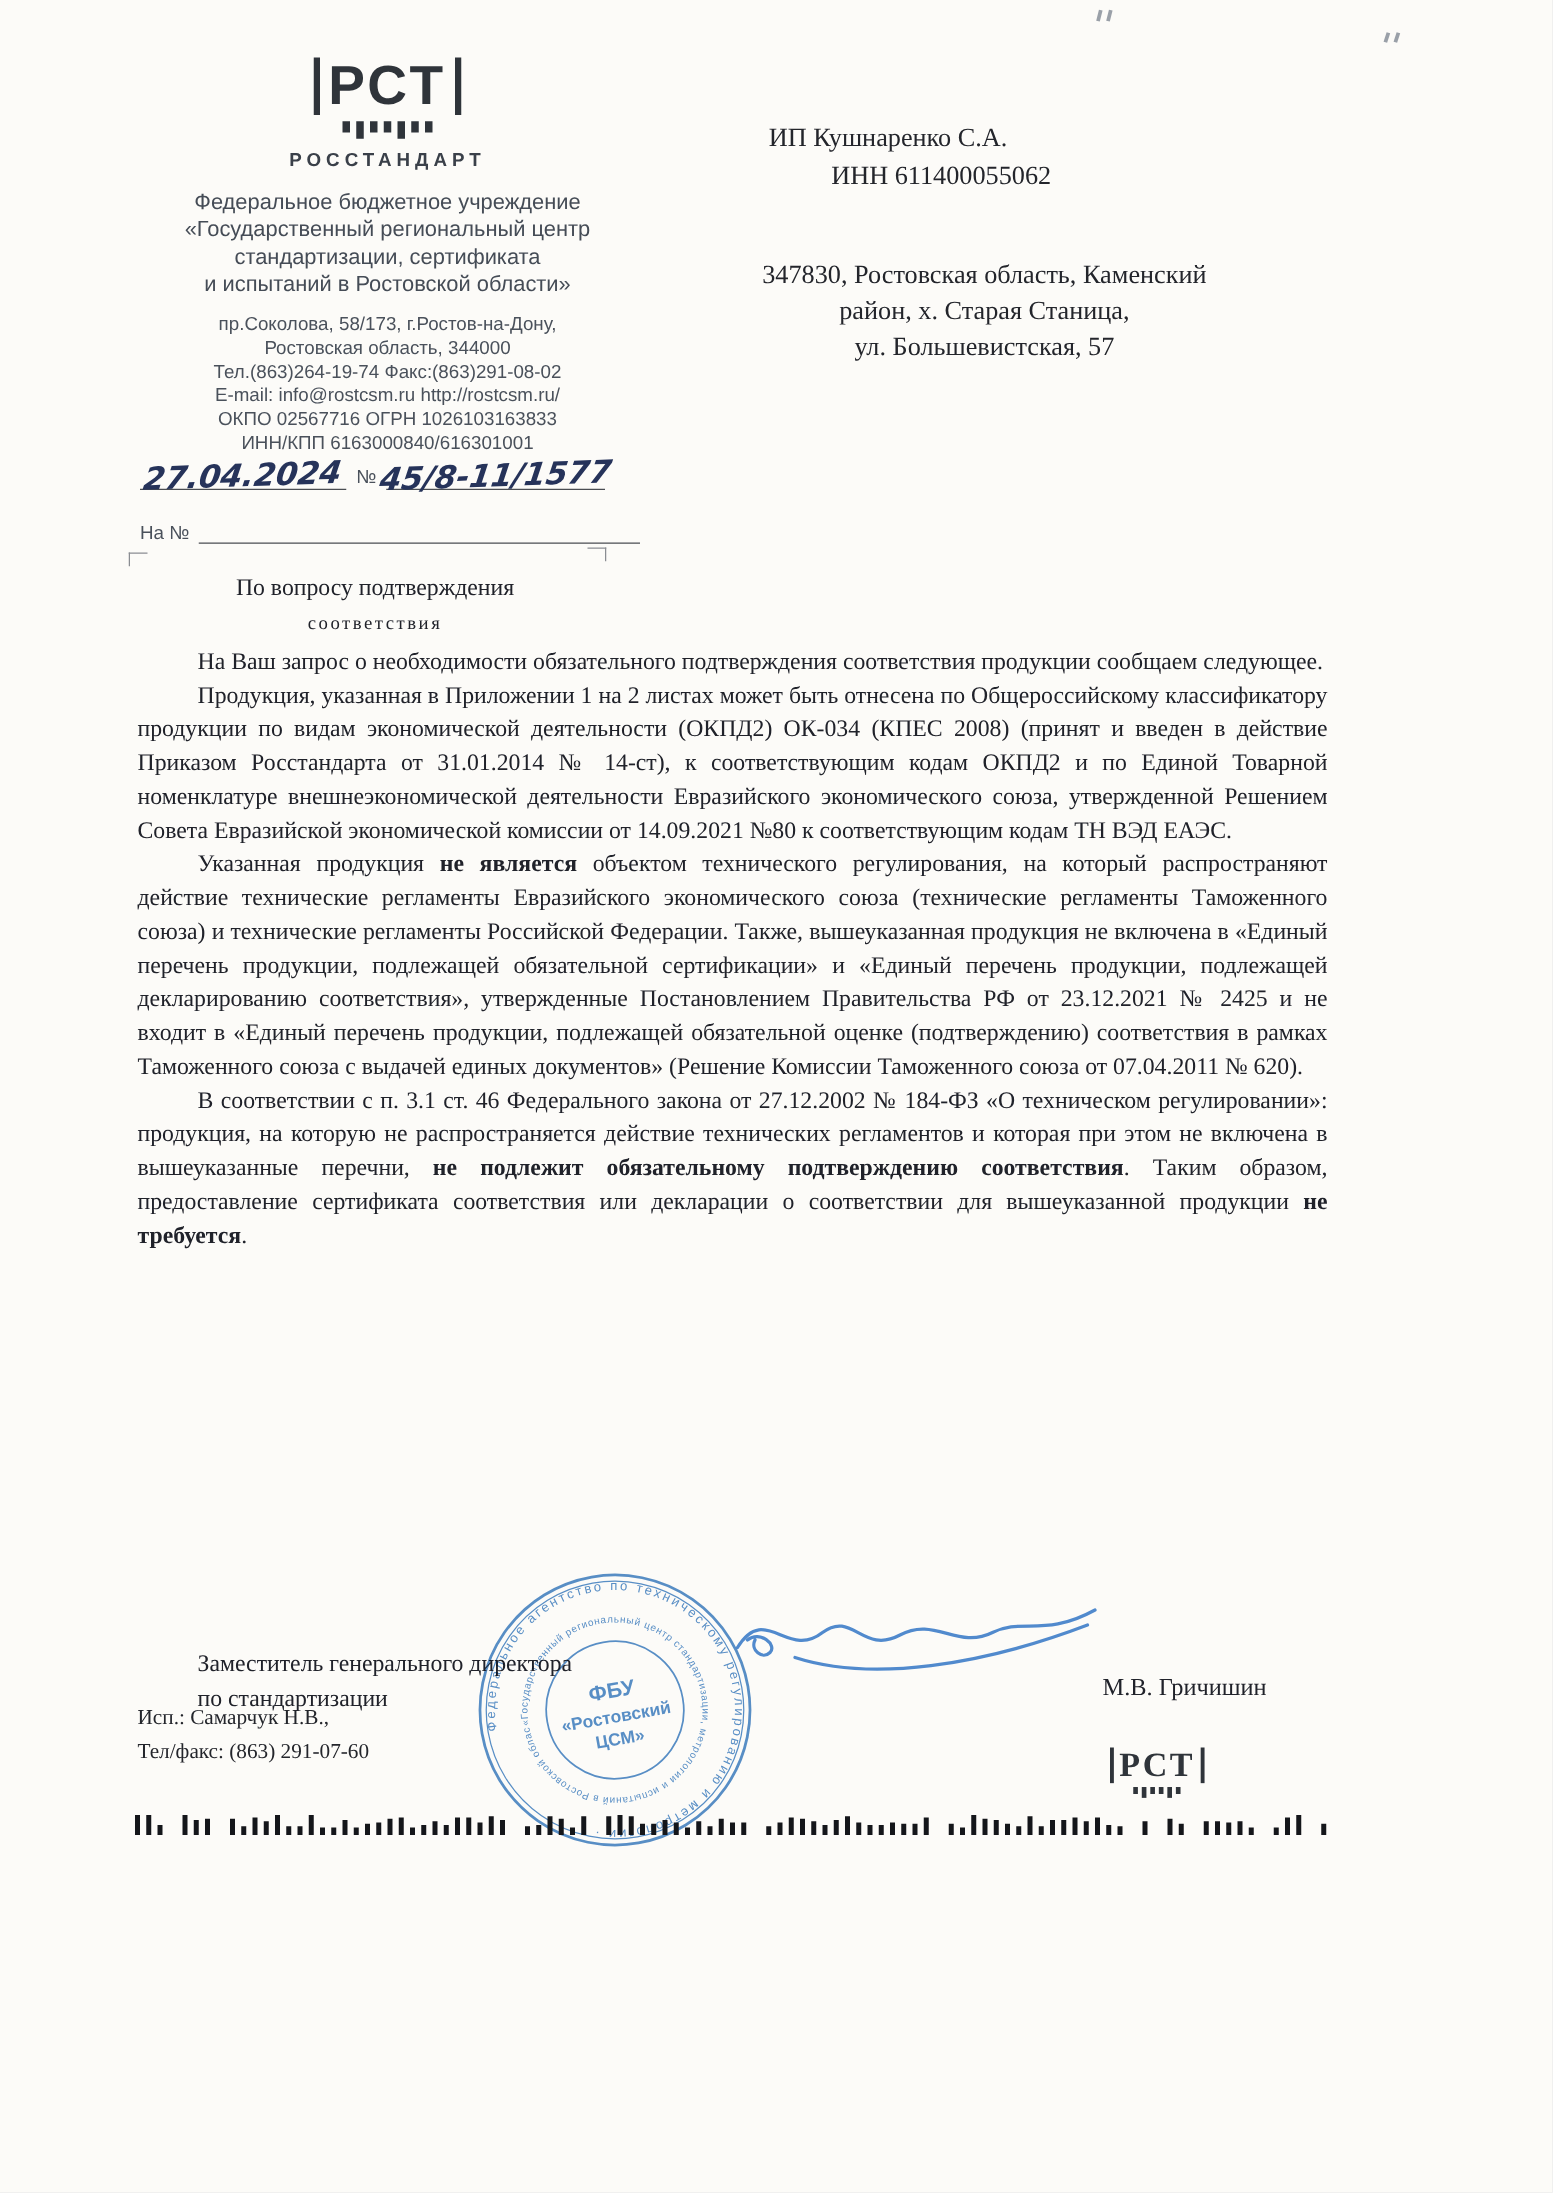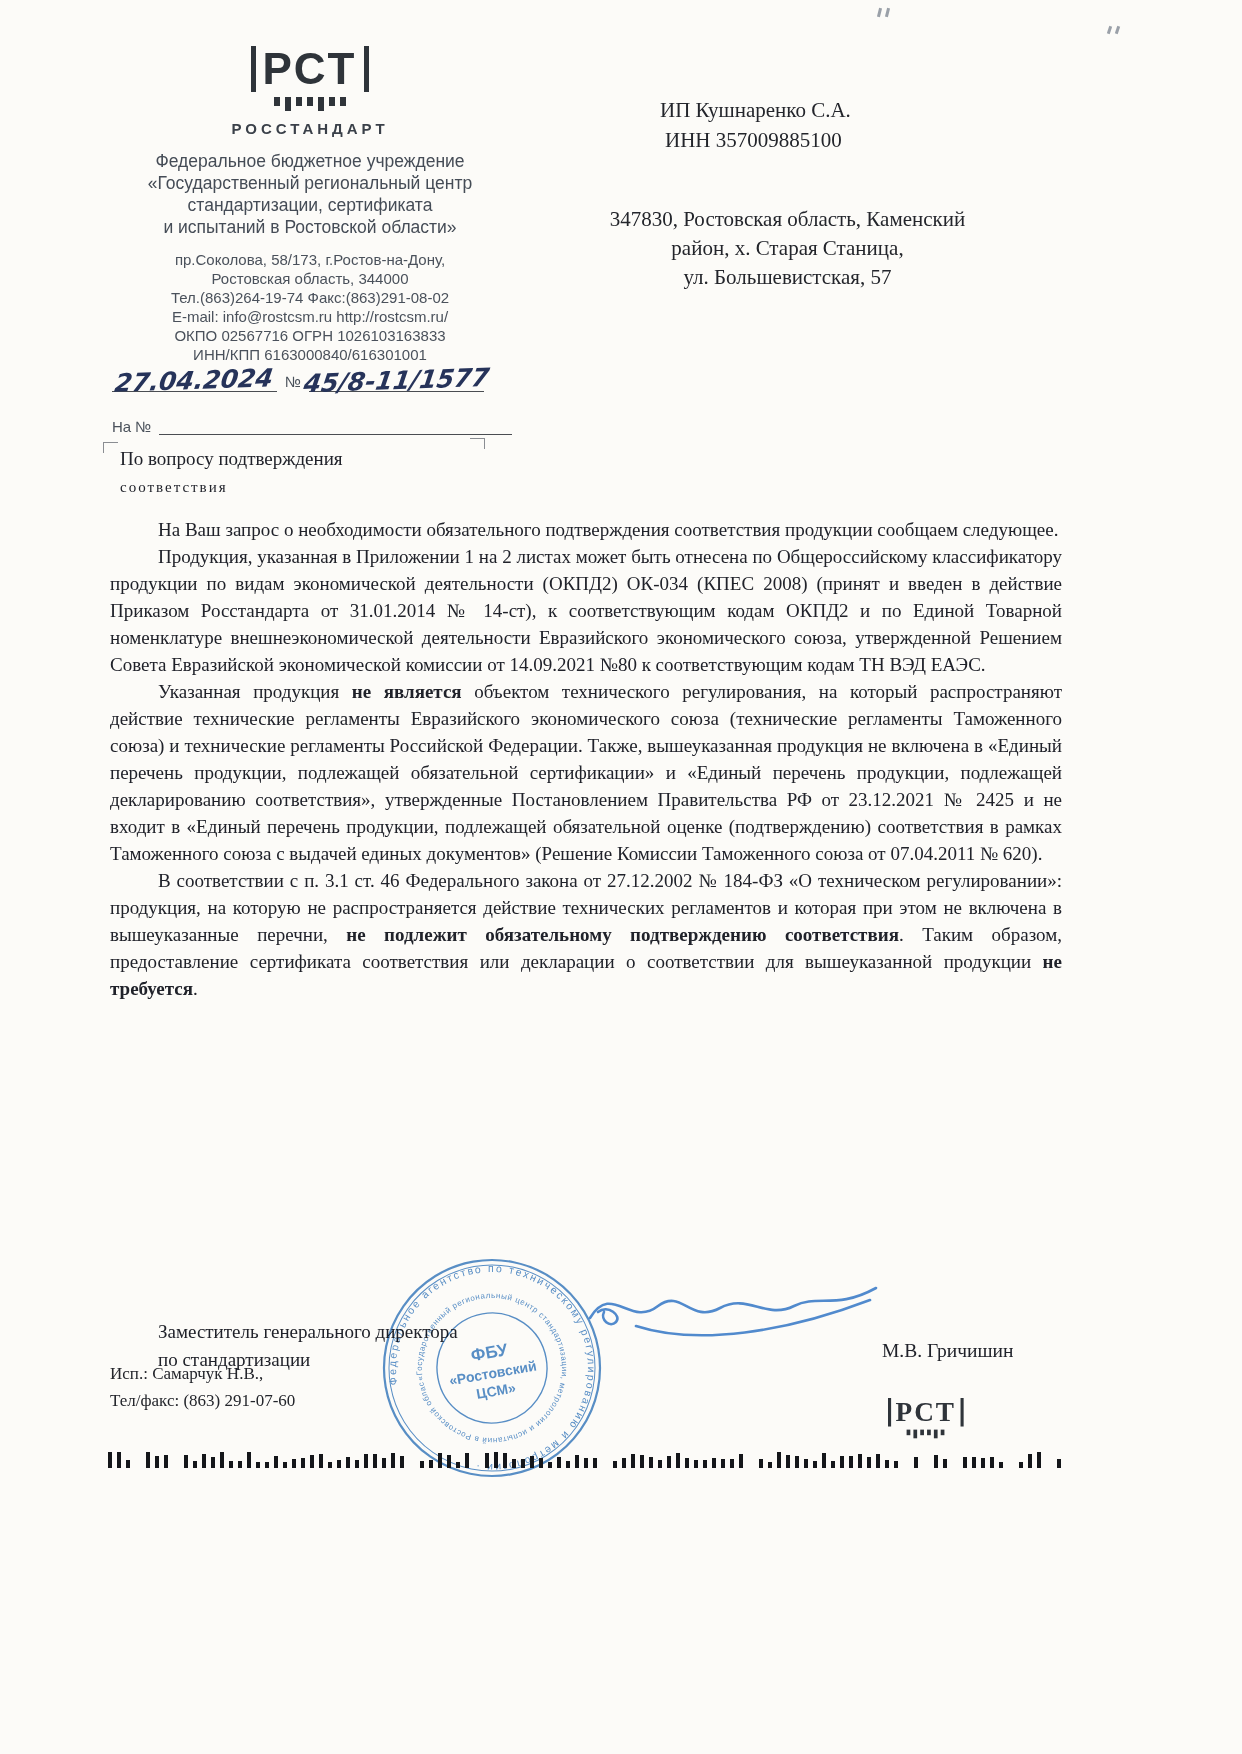--- a/index.html
+++ b/index.html
@@ -38,26 +38,26 @@
     margin-bottom:-4px; white-space:nowrap;
   }
   .hand-date { font-size:25px; }
   .hand-num  { font-size:25px; }
   .ref-row { position:absolute; left:112px; top:416px; width:400px; display:flex; align-items:flex-end; }
   .ref-label { font-family:"Liberation Sans",sans-serif; font-size:15px; color:#4a515b; padding-right:8px; }
   .ref-rule { flex:1; border-bottom:1.6px solid #4a4d52; height:18px; }
 
   
   .recipient { position:absolute; left:560px; top:98px; width:455px; font-size:21px; color:#23252b; }
-  .recipient .name { margin-left:100px; }
+  .recipient .name { margin-left:55px; }
   .recipient .inn  { margin-left:105px; margin-top:5px; }
   .recipient .address { margin-top:52px; text-align:center; line-height:29px; }
 
   
-  .subject { position:absolute; left:120px; top:448px; width:360px; }
+  .subject { position:absolute; left:120px; top:460px; width:360px;text-align:center; }
   .subject .line1 { font-size:19px; }
   .subject .line2 { font-size:15px; letter-spacing:2px; margin-top:9px; }
   .corner { position:absolute; width:14px; height:10px; border-color:#8a8d92; }
   .corner-l { left:103px; top:442px; border-left:1.5px solid #8a8d92; border-top:1.5px solid #8a8d92; }
   .corner-r { left:470px; top:438px; border-right:1.5px solid #8a8d92; border-top:1.5px solid #8a8d92; }
 
   
   .body-text {
     position:absolute; left:110px; top:516px; width:952px;
     font-size:19px; line-height:27px; text-align:justify; color:#20222a;
@@ -146,21 +146,21 @@
       <span class="hand hand-num">45/8-11/1577</span>
     </span>
   </div>
   <div class="ref-row">
     <span class="ref-label">На №</span>
     <span class="ref-rule"></span>
   </div>
 
   <div class="recipient">
     <div class="name">ИП Кушнаренко С.А.</div>
-    <div class="inn">ИНН 357009885100</div>
+    <div class="inn">ИНН 611400055062</div>
     <div class="address">
       <div>347830, Ростовская область, Каменский</div>
       <div>район, х. Старая Станица,</div>
       <div>ул. Большевистская, 57</div>
     </div>
   </div>
 
   <div class="corner corner-l"></div>
   <div class="corner corner-r"></div>
   <div class="subject">

